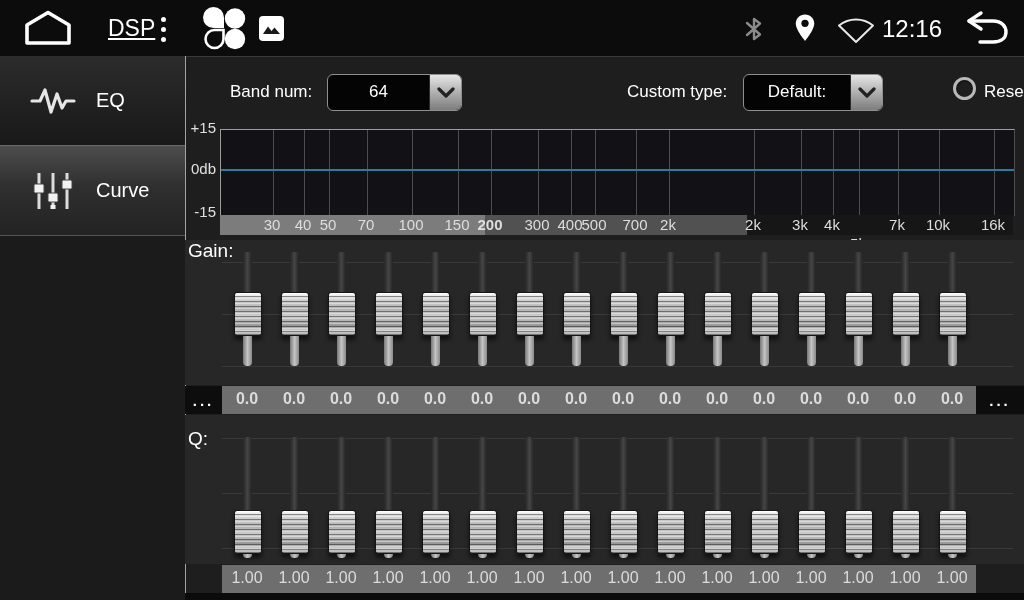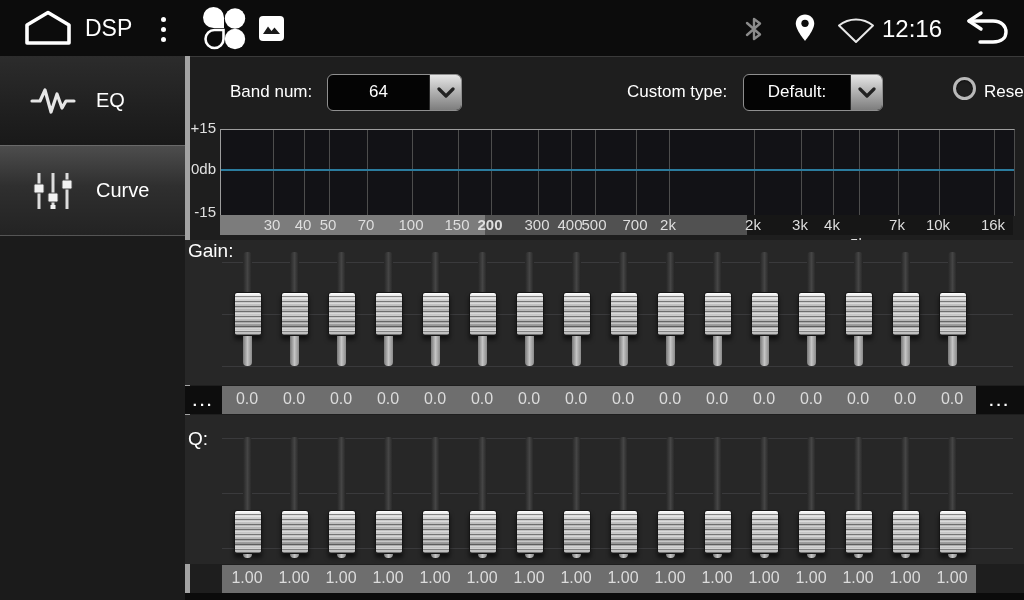--- a/index.html
+++ b/index.html
@@ -10,21 +10,21 @@
   
   #statusbar{position:absolute;left:0;top:0;width:1024px;height:56px;background:#0c0c0c;
              border-bottom:1px solid #3a3a3a;display:flex;align-items:center;}
   .sb-title{font-size:23px;color:#fff;}
   .sb-time{font-size:24px;color:#fff;}
   .kebab{display:inline-flex;flex-direction:column;gap:5px;padding:6px;}
   .kebab i{width:5px;height:5px;border-radius:50%;background:#fff;}
   .icon-btn{display:inline-flex;align-items:center;justify-content:center;}
 
   
-  #sidebar{position:absolute;left:0;top:56px;width:185px;height:544px;background:#1b1b1b;border-right:5px solid #a3a3a3;}
+  #sidebar{position:absolute;left:0;top:56px;width:185px;height:544px;background:#1b1b1b;border-right:1px solid #a3a3a3;}
   .side-item{position:absolute;left:0;width:185px;height:89px;display:flex;align-items:center;
              background:linear-gradient(180deg,#2c2c2c 0%,#1e1e1e 70%,#191919 100%);
              border-bottom:1px solid #0a0a0a;cursor:pointer;}
   .side-item.selected{background:linear-gradient(180deg,#4d4d4d 0%,#2f2f2f 45%,#232323 100%);
              border-top:1px solid #6a6a6a;border-bottom:1px solid #555;}
   .side-icon{width:70px;display:flex;justify-content:center;margin-left:18px;}
   .side-label{font-size:20px;color:#fff;margin-left:8px;}
 
   
   .ctl-label{font-size:17px;color:#fff;line-height:35px;}
@@ -67,40 +67,40 @@
   .gain-sl .t-dark{top:0;height:44px;}
   .gain-sl .knob{top:40px;height:42px;}
   .gain-sl .t-light{top:84px;height:30px;}
   .q-sl{top:437px;height:121px;}
   .q-sl .t-dark{top:0;height:75px;}
   .q-sl .knob{top:73px;height:42px;}
   .q-sl .t-light{top:117px;height:4px;}
 
   
   .valstrip{position:absolute;left:222px;width:754px;height:28px;background:#6e6e6e;}
-  #gain-values{top:386px;} #q-values{top:565px;}
+  #gain-values{top:386px;font-weight:bold;} #q-values{top:565px;}
   .val{position:absolute;top:4px;width:46px;text-align:center;font-size:16px;color:#dcdcdc;}
   .more-btn{position:absolute;height:28px;background:#0d0d0d;color:#fff;display:flex;align-items:center;
             justify-content:center;cursor:pointer;font-size:15px;letter-spacing:3px;font-weight:bold;}
   #more-left{left:185px;top:386px;width:37px;}
   #more-right{left:976px;top:386px;width:48px;}
   #bottom-bar{position:absolute;left:185px;top:593px;width:839px;height:7px;background:#0b0b0b;}
 </style>
 </head>
 <body>
 
 <div id="app">
 
   <div id="statusbar">
     <span class="icon-btn abs" style="left:22px;top:8px;">
       <svg width="52" height="40" viewBox="0 0 52 40">
           <path d="M5 35 V17 L26 4.5 L47 17 V35 Z" fill="none" stroke="#fff" stroke-width="3.6" stroke-linejoin="round"></path>
         </svg>
     </span>
-    <span class="sb-title abs" style="left:85px;top:15px;">DSP</span>
+    <span class="sb-title abs" style="left:108px;top:15px;text-decoration:underline;">DSP</span>
     <span class="kebab abs" style="left:155px;top:11px;">
         <i></i>
         <i></i>
         <i></i>
       </span>
     <span class="icon-btn abs" style="left:203px;top:7px;">
       <svg width="44" height="44" viewBox="0 0 44 44">
         <path d="M21 10.5 A10.5 10.5 0 1 0 10.5 21 L21 21 Z" fill="#fff" transform="rotate(0 22 22)"></path>
         <circle cx="32" cy="11.5" r="10.2" fill="#fff"></circle>
         <circle cx="32" cy="32" r="10.2" fill="#fff"></circle>

